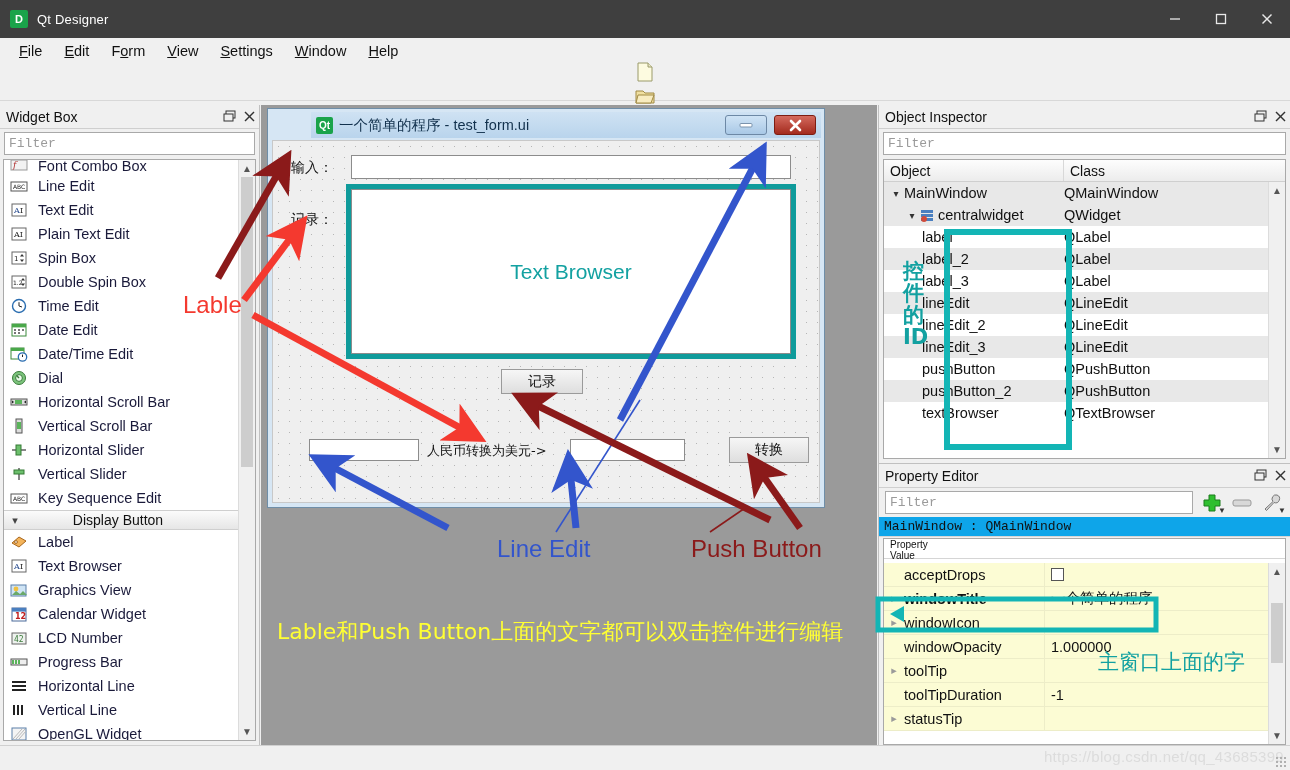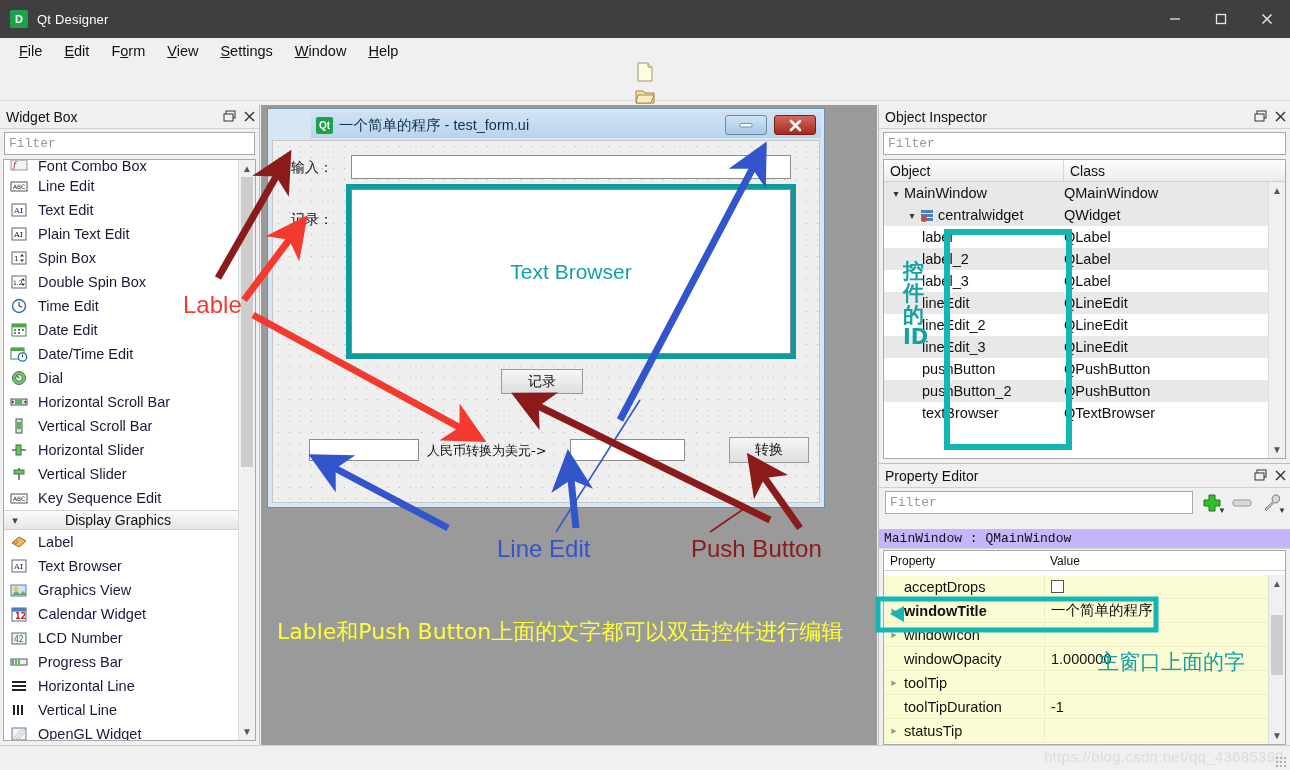--- a/index.html
+++ b/index.html
@@ -205,29 +205,29 @@
     position: absolute; left: 878px; top: 463px; width: 412px; height: 282px;
     background: #f0f0f0; display: flex; flex-direction: column;
     border-left: 1px solid #c0c0c0; border-top: 1px solid #c0c0c0;
   }
   .pe-toolrow { display: flex; align-items: center; padding: 0 3px; }
   .pe-toolrow .filter-box { flex: 1; margin: 3px 4px 3px 3px; }
   .pe-icon { width: 30px; height: 26px; display: flex; align-items: center; justify-content: center; position: relative; }
   .pe-objline {
     height: 20px; display: flex; align-items: center; padding-left: 5px;
     font-family: "Liberation Mono", monospace; font-size: 13px; color: #111;
-    background: #c4b5fd; border-bottom: 1px solid #d5d5d5; margin-top: 12px;
+    background: #0ea5e9; border-bottom: 1px solid #d5d5d5;
   }
   .pe-table {
     flex: 1; margin: 1px 4px 0 4px; background: #fff; border: 1px solid #a9a9a9;
     position: relative; overflow: hidden;
   }
   .pe-head {
     height: 20px; display: flex; background: #fff;
-    border-bottom: 1px solid #d5d5d5; font-size: 12px; color: #111;
+    border-bottom: 1px solid #d5d5d5; font-size: 10px; color: #111; flex-direction: column;
   }
   .pe-head .c1 { width: 160px; padding-left: 6px; display: flex; align-items: center; }
   .pe-head .c2 { flex: 1; padding-left: 6px; display: flex; align-items: center; }
   .pe-rows { position: absolute; left: 0; right: 17px; top: 24px; bottom: 0; }
   .prow {
     height: 24px; display: flex; align-items: center;
     background: #fcfcd4; border-bottom: 1px solid #ededc8;
     font-size: 14.5px; color: #111;
   }
   .prow .pchev { width: 20px; text-align: center; color: #9a9a9a; font-size: 11px; }
@@ -627,21 +627,21 @@
             <svg width="18" height="14" viewBox="0 0 18 14">
                 <rect x="1" y="3" width="16" height="9" fill="#fff" stroke="#555"></rect>
                 <text x="3" y="10" font-size="6" fill="#222" font-family="DejaVu Sans">ABC</text>
               </svg>
           </span>
           <span>Key Sequence Edit</span>
         </div>
 
         <div class="wb-cat">
           <span class="chev">▾</span>
-          <span class="nm">Display Graphics</span>
+          <span class="nm">Display Button</span>
         </div>
 
         <div class="wb-item">
           <span class="wb-ico">
             <svg width="18" height="15" viewBox="0 0 18 15">
                 <path d="M2 8l7-6 7 4-7 6z" fill="#f4b45a" stroke="#a8661c"></path>
                 <circle cx="6" cy="7" r="1.4" fill="#fff" stroke="#a8661c"></circle>
               </svg>
           </span>
           <span>Label</span>

